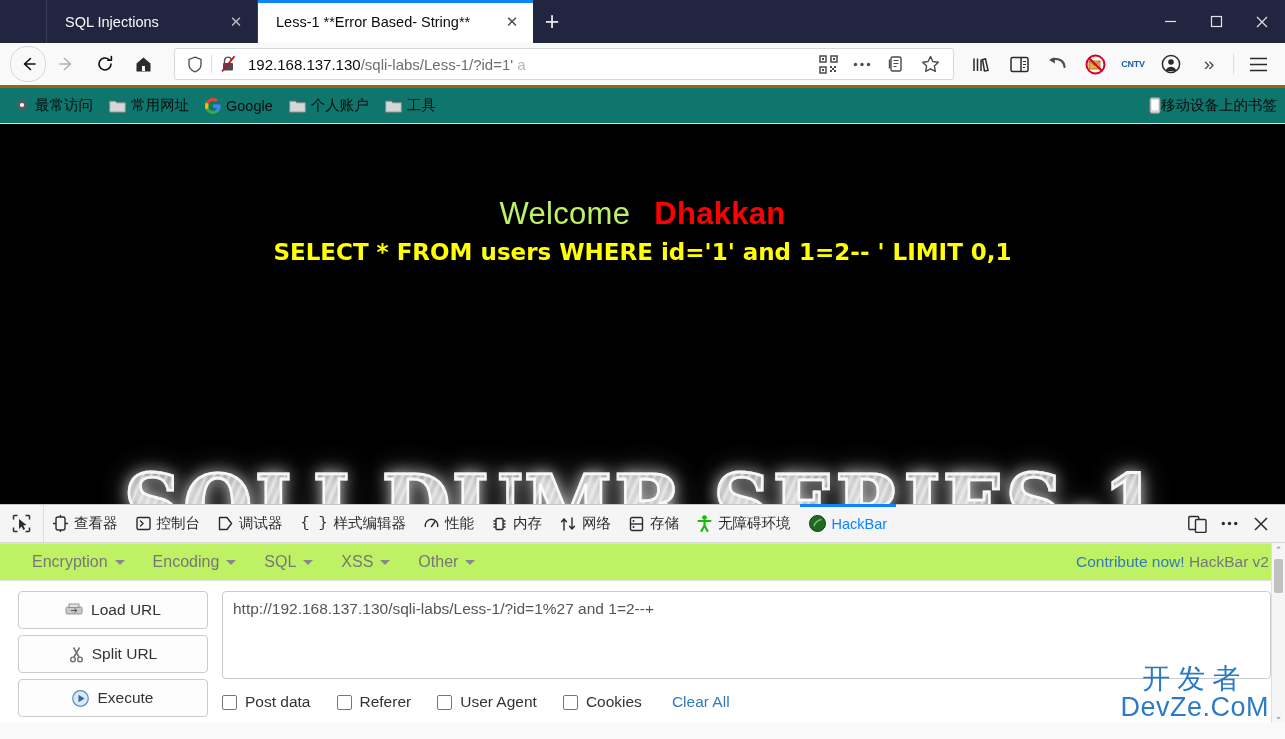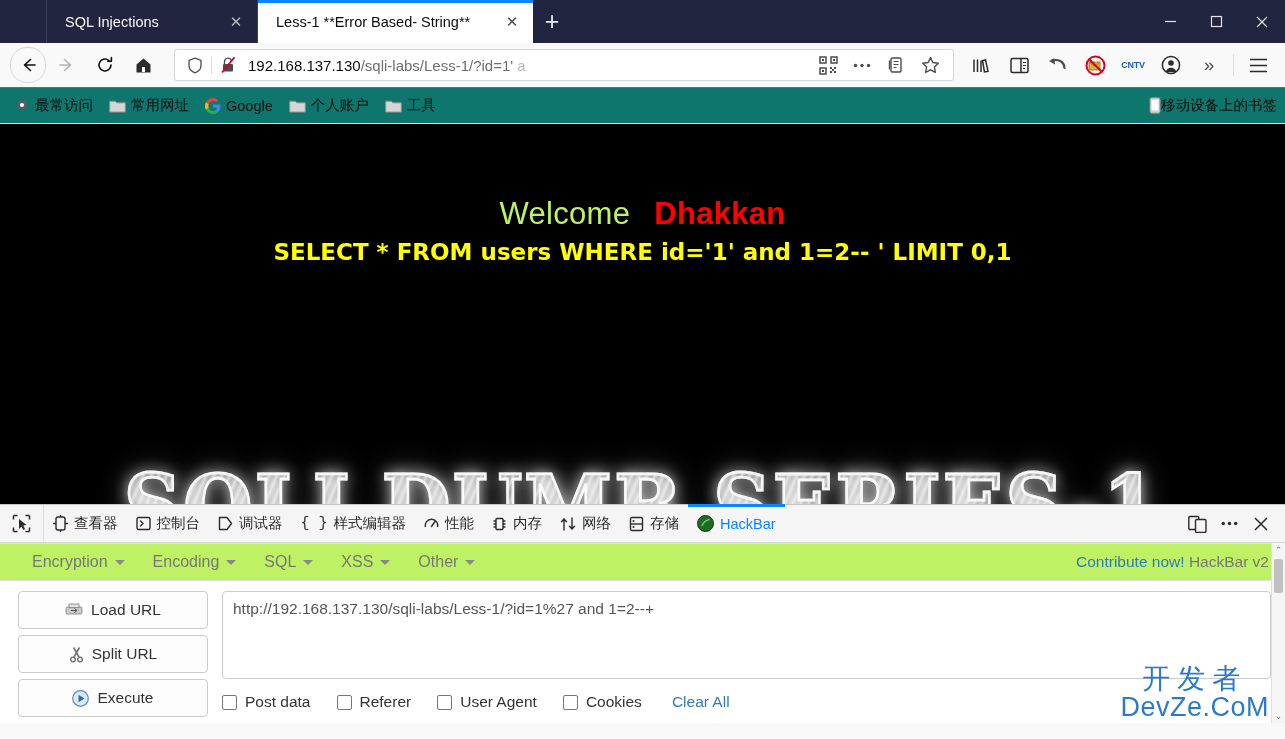--- a/index.html
+++ b/index.html
@@ -68,21 +68,21 @@
   .wincontrols div {
     width: 46px; height: 43px;
     display: flex; align-items: center; justify-content: center;
     color: #e3e3e6;
   }
 
   
   .navbar {
     height: 45px;
     background: #f9f9fa;
-    border-bottom: 1px solid #a16207;
+    border-bottom: 3px solid #a16207;
     display: flex;
     align-items: center;
     padding: 0 8px;
   }
   .navbtn {
     width: 34px; height: 34px;
     display: flex; align-items: center; justify-content: center;
     margin: 4px 2px;
     border-radius: 17px;
     color: #0c0c0d;
@@ -653,20 +653,29 @@
     <div class="dt-tab">
       <span class="ic">
         <svg width="15" height="16" viewBox="0 0 15 16">
             <rect x="1.5" y="1.5" width="12" height="13" rx="1.5" fill="none" stroke="#2b2b2b" stroke-width="1.4"></rect>
             <path d="M1.5 8h12" stroke="#2b2b2b" stroke-width="1.4"></path>
             <circle cx="4.5" cy="5" r="1" fill="#2b2b2b"></circle>
             <circle cx="4.5" cy="11" r="1" fill="#2b2b2b"></circle>
           </svg>
       </span>
       <span>存储</span>
+    </div>
+    <div class="dt-tab">
+      <span class="ic">
+        <svg width="15" height="17" viewBox="0 0 15 17">
+            <circle cx="7.5" cy="2.6" r="2.3" fill="#12bc00"></circle>
+            <path d="M1.5 6h12M7.5 6v5M7.5 10.5L4.5 16M7.5 10.5L10.5 16" stroke="#12bc00" stroke-width="2.1" stroke-linecap="round"></path>
+          </svg>
+      </span>
+      <span>无障碍环境</span>
     </div>
     <div class="dt-tab active">
       <span class="ic">
         <svg width="17" height="17" viewBox="0 0 17 17">
             <circle cx="8.5" cy="8.5" r="8" fill="#1f6b1f"></circle>
             <circle cx="8.5" cy="8.5" r="8" fill="none" stroke="#0d3d0d" stroke-width="1"></circle>
             <path d="M5 11c1.5-5 5-6 7.5-6.5" fill="none" stroke="#7cc47c" stroke-width="1.4"></path>
           </svg>
       </span>
       <span>HackBar</span>

